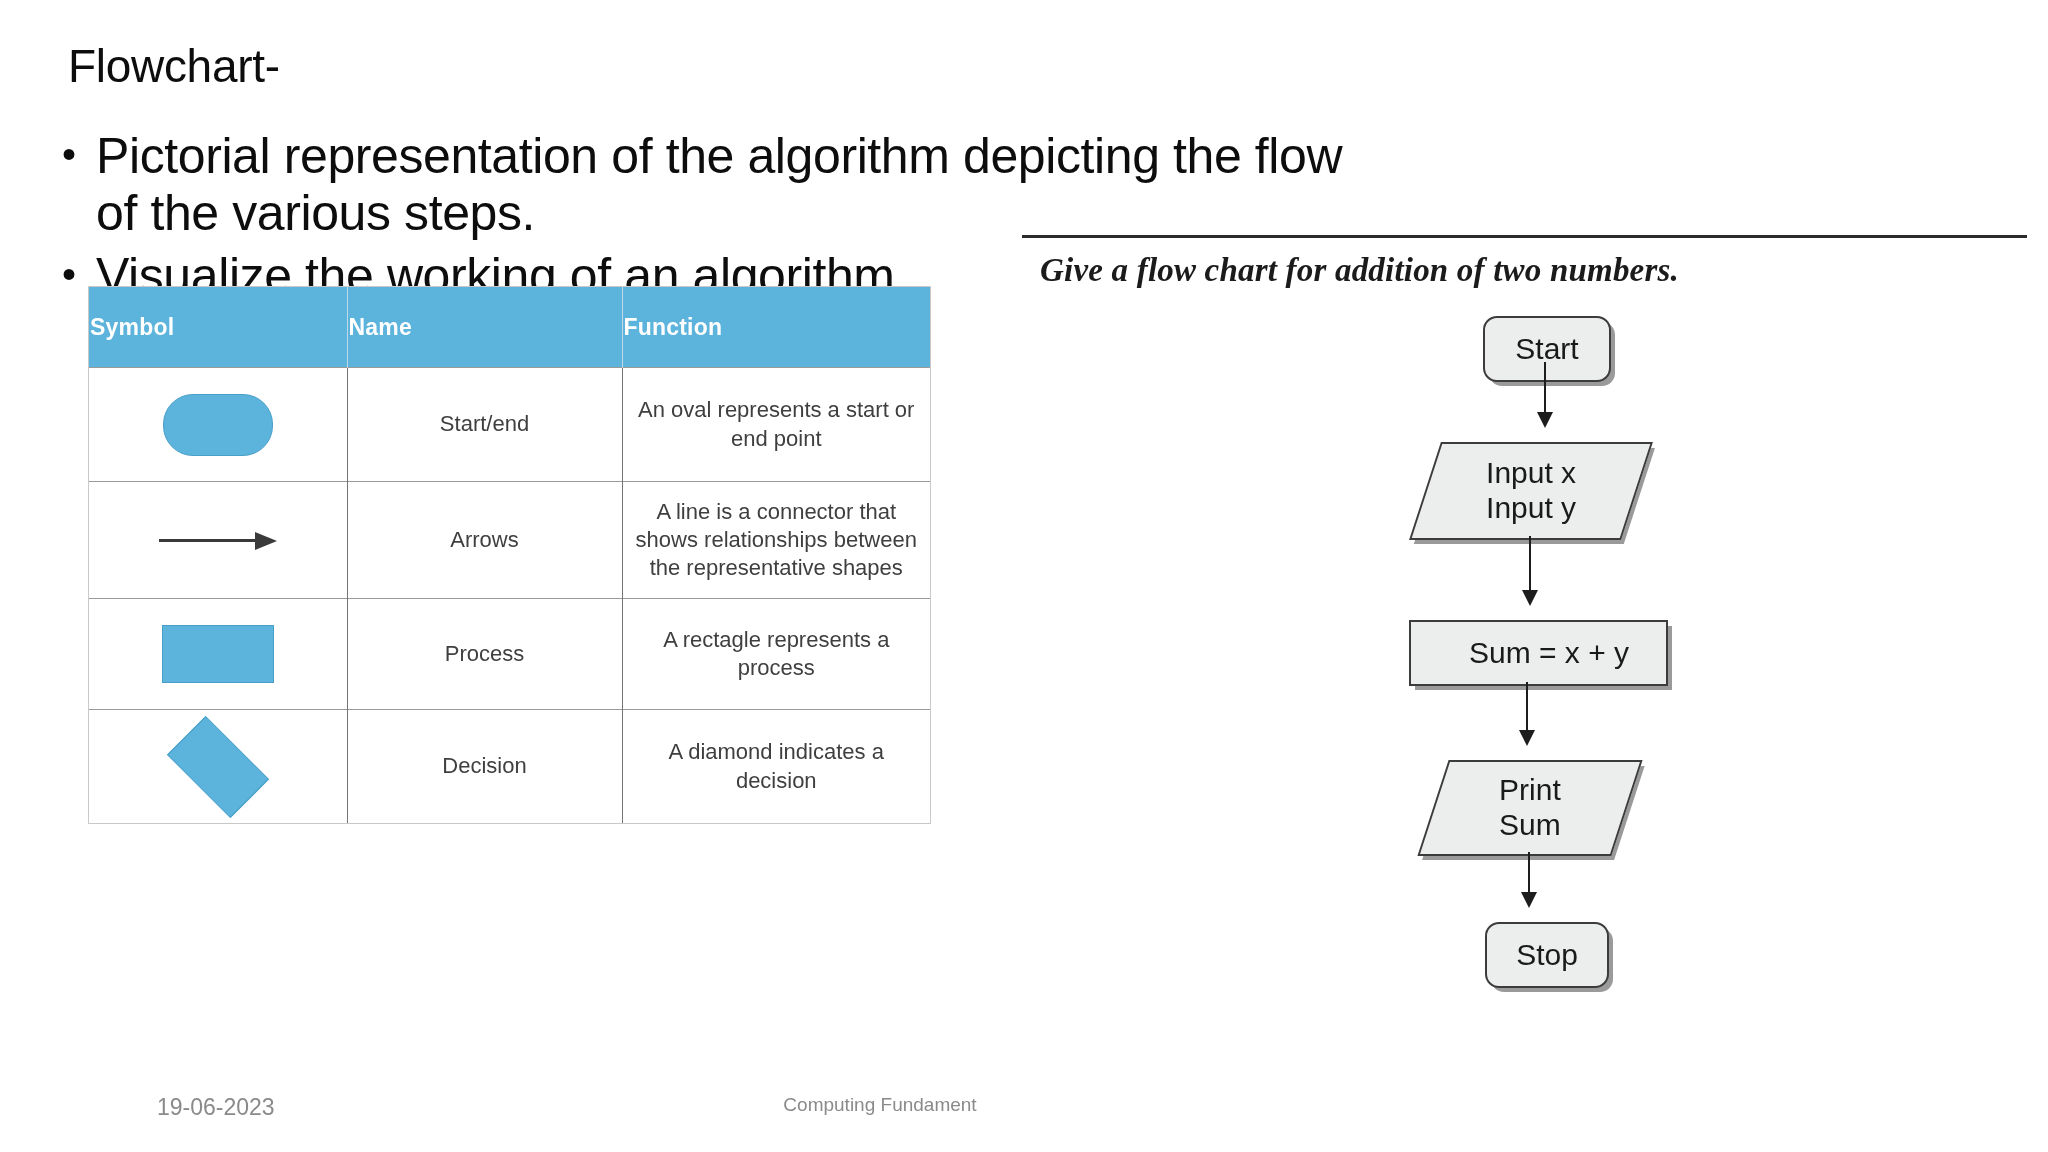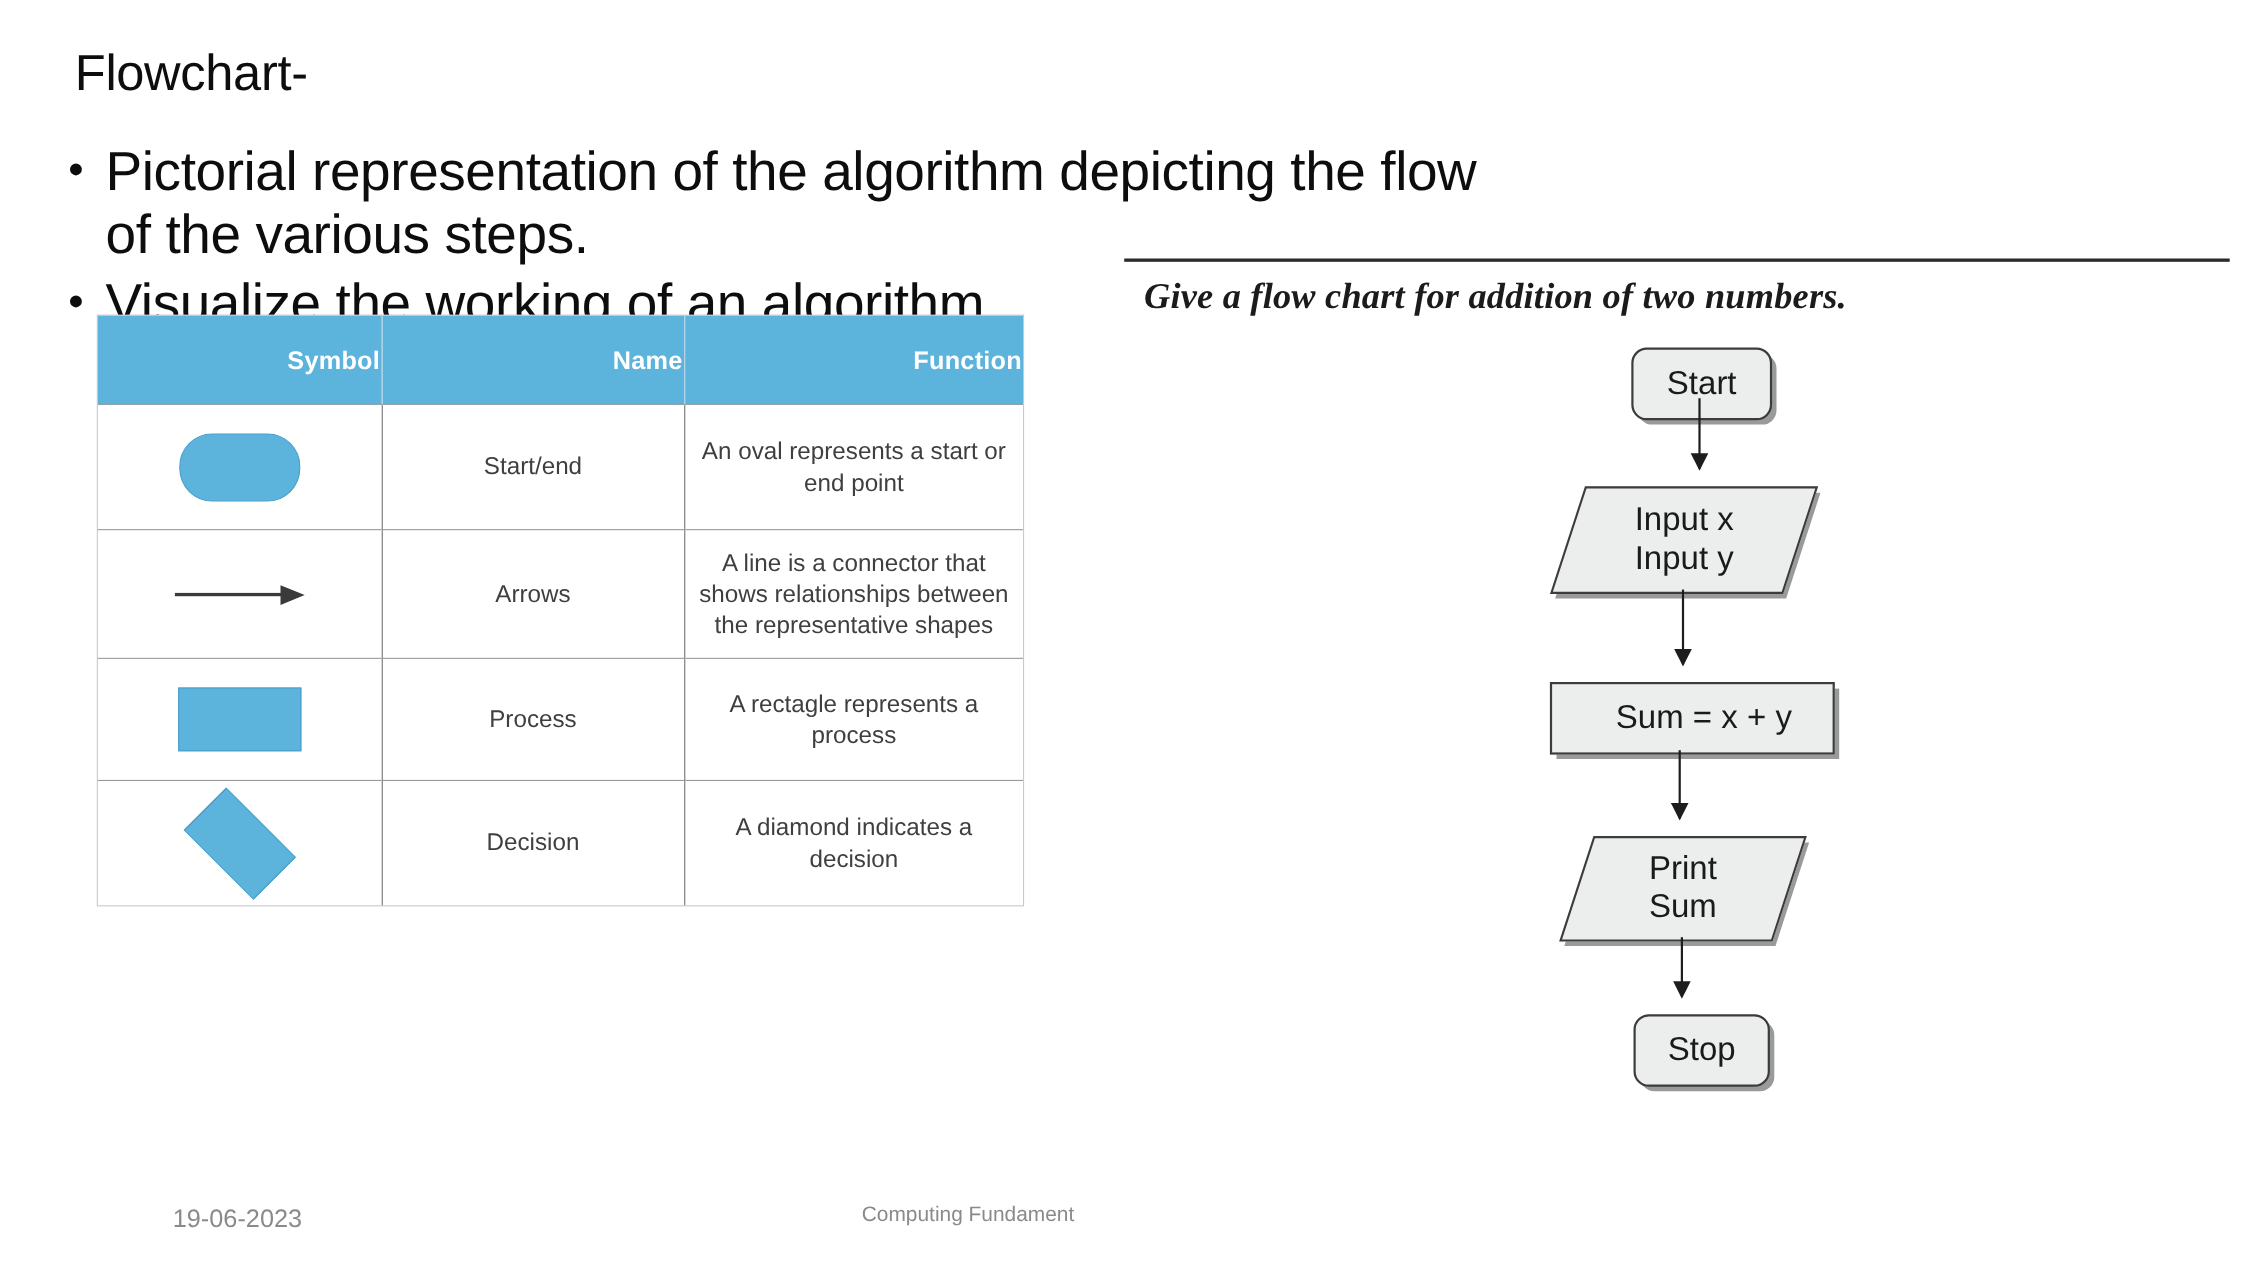--- a/index.html
+++ b/index.html
@@ -70,21 +70,21 @@
   .symbol-table col.c3 { width: 308px; }
 
   .symbol-table th {
     background: #5cb3dc;
     color: #ffffff;
     font-size: 23px;
     font-weight: bold;
     height: 78px;
     letter-spacing: 0.2px;
     border-right: 1px solid #bfd9e8;
-    text-align: right;
+    text-align: left;
     vertical-align: middle;
   }
   .symbol-table th:last-child { border-right: none; }
 
   .symbol-table td {
     border-top: 1px solid #9a9a9a;
     border-right: 1px solid #737373;
     text-align: center;
     vertical-align: middle;
     font-size: 22px;

